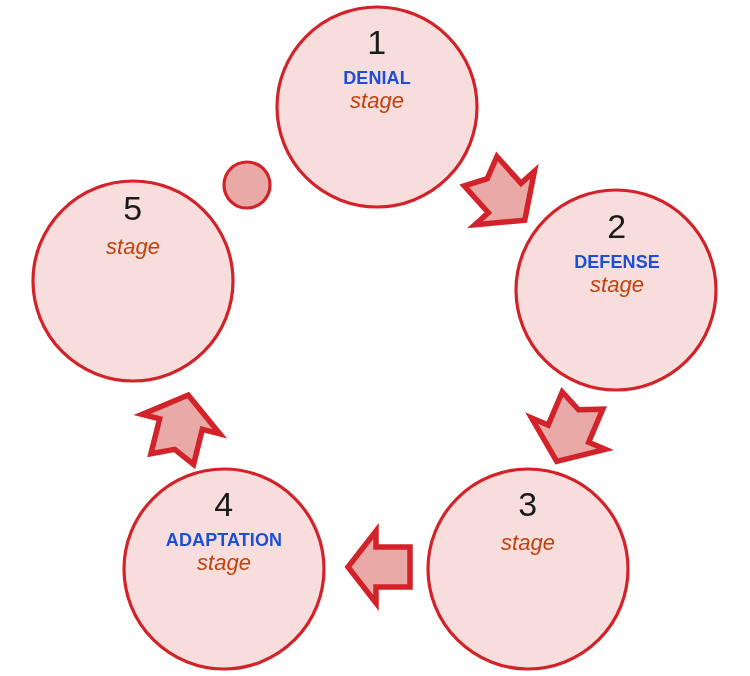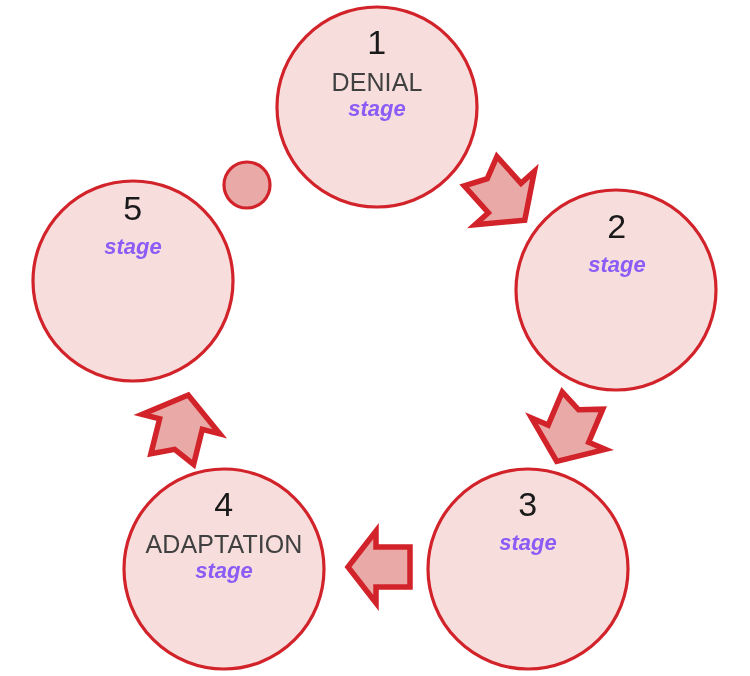--- a/index.html
+++ b/index.html
@@ -36,32 +36,32 @@
   .node-number {
     display: block;
     font-size: 34px;
     font-weight: 400;
     color: #1a1a1a;
     letter-spacing: 0.5px;
     margin-bottom: 9px;
   }
   .node-title {
     display: block;
-    font-size: 25px;
-    font-weight: 400;
-    color: #404040;
+    font-size: 18px;
+    font-weight: 700;
+    color: #1d4ed8;
     letter-spacing: 0.1px;
     margin-bottom: 1px;
   }
   .node-sub {
     display: block;
     font-size: 22px;
     font-style: italic;
-    font-weight: 700;
-    color: #8b5cf6;
+    font-weight: 400;
+    color: #c2410c;
   }
   
   .label-1 { left: 277px; top: 24px;  width: 200px; }
   .label-2 { left: 517px; top: 208px; width: 200px; }
   .label-3 { left: 428px; top: 486px; width: 200px; }
   .label-4 { left: 124px; top: 486px; width: 200px; }
   .label-5 { left: 33px;  top: 190px; width: 200px; }
   .label-5 .node-title { line-height: 1.12; }
 </style>
 </head>
@@ -101,20 +101,21 @@
   </svg>
 
   <div class="node-label label-1">
     <span class="node-number">1</span>
     <span class="node-title">DENIAL</span>
     <span class="node-sub">stage</span>
   </div>
 
   <div class="node-label label-2">
     <span class="node-number">2</span>
+    <span class="node-title">DEFENSE</span>
     <span class="node-sub">stage</span>
   </div>
 
   <div class="node-label label-3">
     <span class="node-number">3</span>
     <span class="node-sub">stage</span>
   </div>
 
   <div class="node-label label-4">
     <span class="node-number">4</span>

